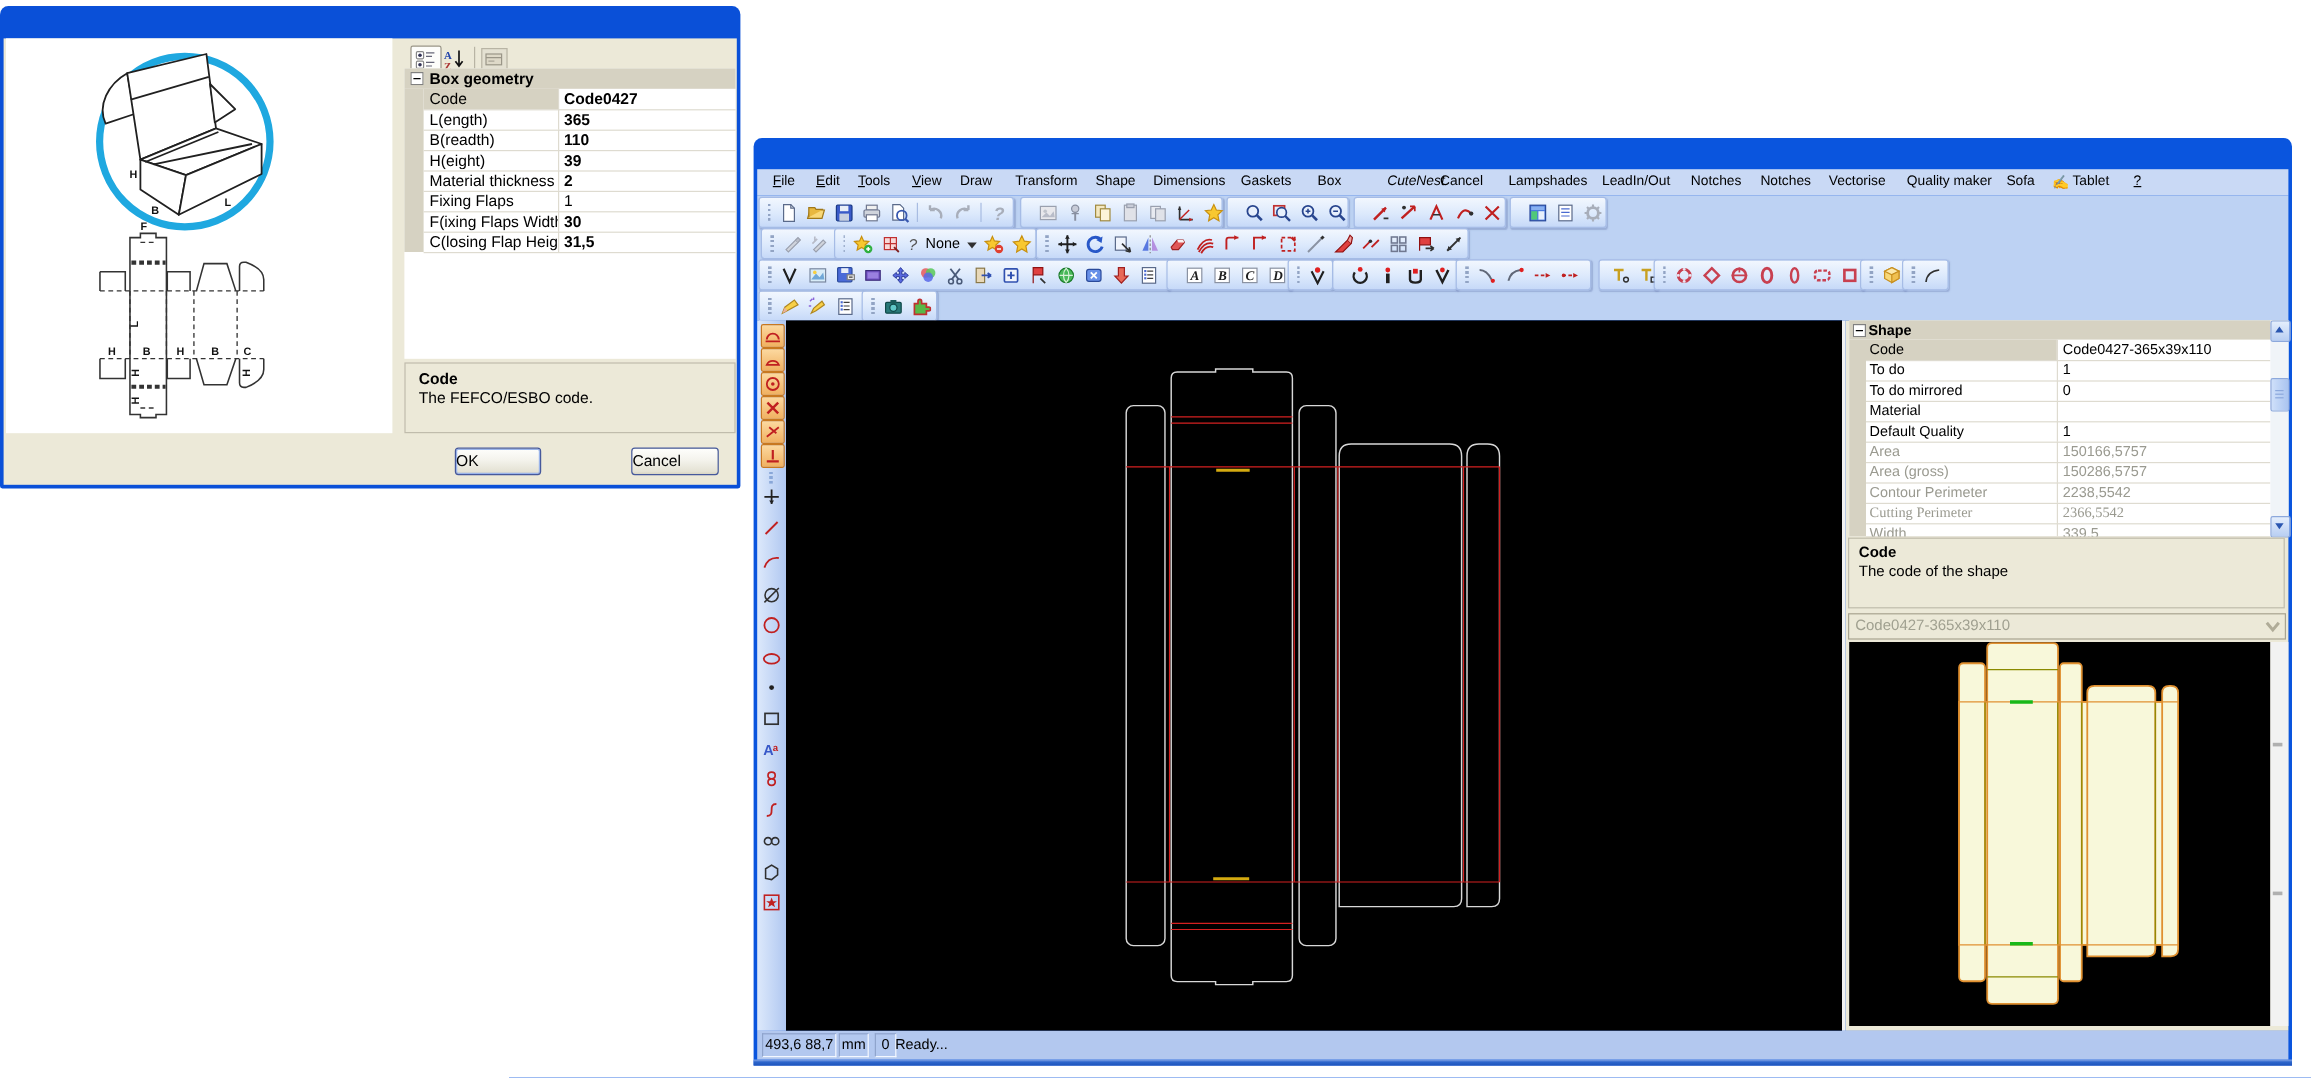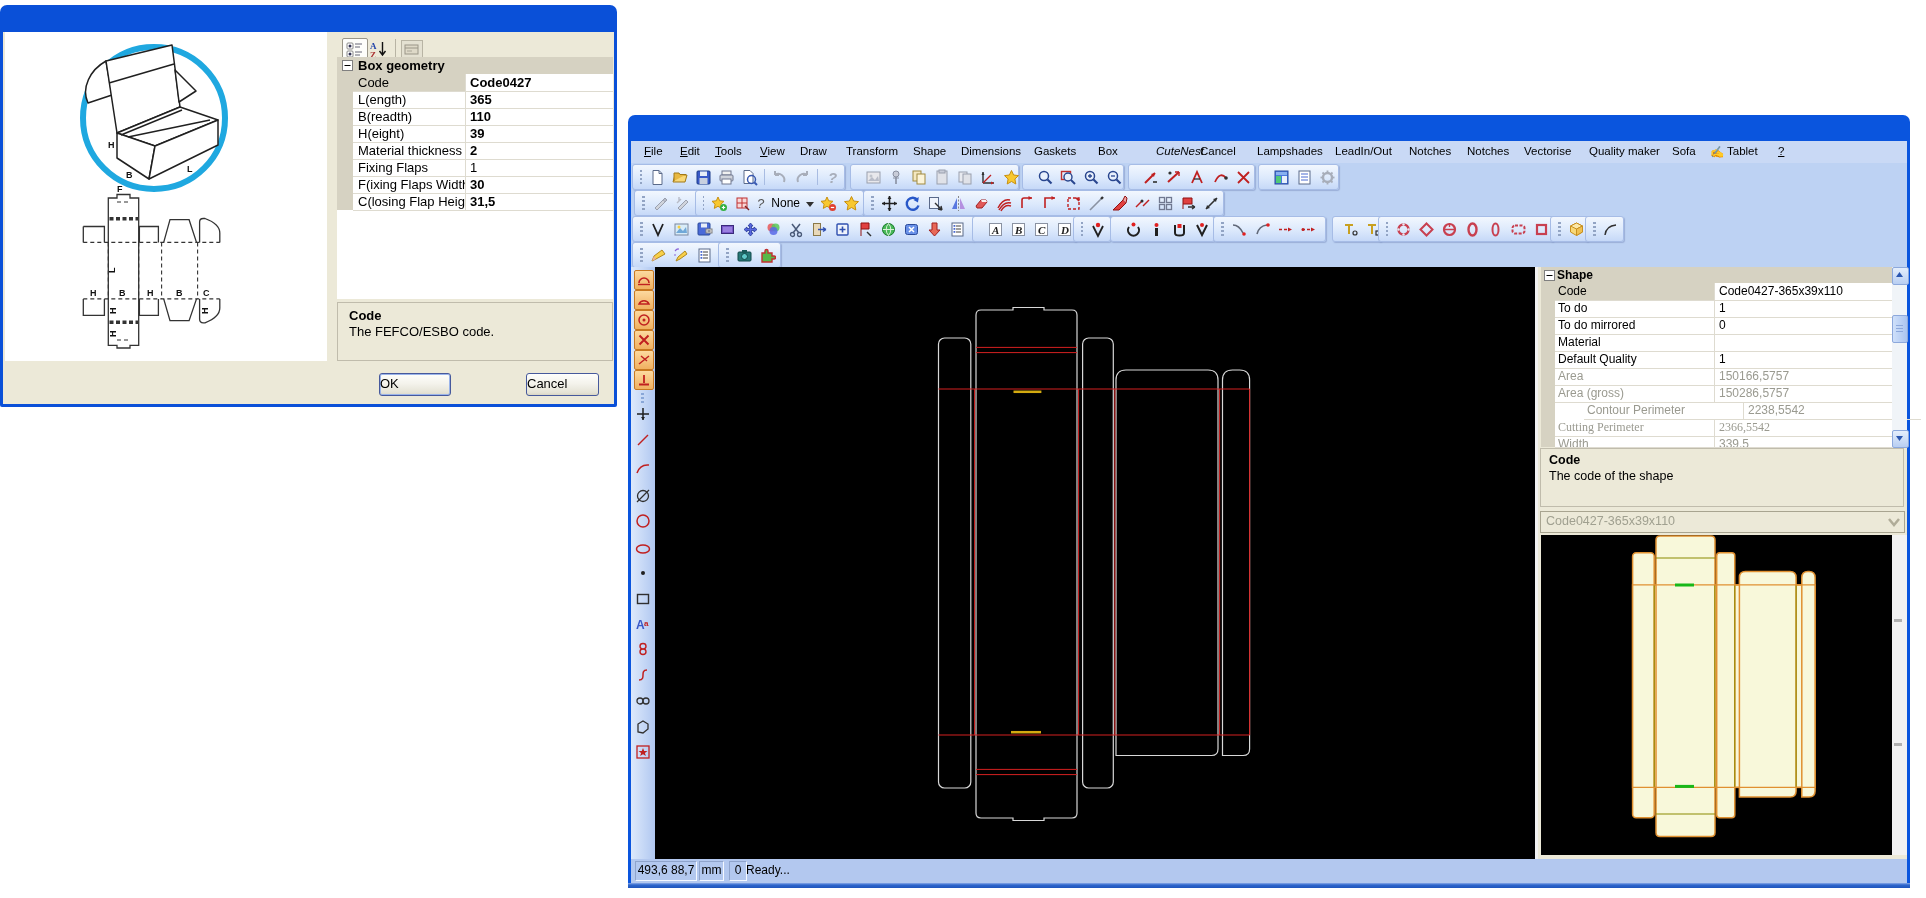--- a/index.html
+++ b/index.html
@@ -1113,21 +1113,21 @@
     <div class="mrow" style="top:101px;">
           <div class="lab gray">Area</div>
           <div class="vline"></div>
           <div class="val gray">150166,5757</div>
         </div>
     <div class="mrow" style="top:118px;">
           <div class="lab gray">Area (gross)</div>
           <div class="vline"></div>
           <div class="val gray">150286,5757</div>
         </div>
-    <div class="mrow" style="top:135px;margin-left:29px;">
+    <div class="mrow" style="top:135px;">
           <div class="lab gray">Contour Perimeter</div>
           <div class="vline"></div>
           <div class="val gray">2238,5542</div>
         </div>
     <div class="mrow" style="top:152px;font-family:Liberation Serif, serif;">
           <div class="lab gray">Cutting Perimeter</div>
           <div class="vline"></div>
           <div class="val gray">2366,5542</div>
         </div>
     <div class="mrow" style="top:169px;height:11px;overflow:hidden;">

